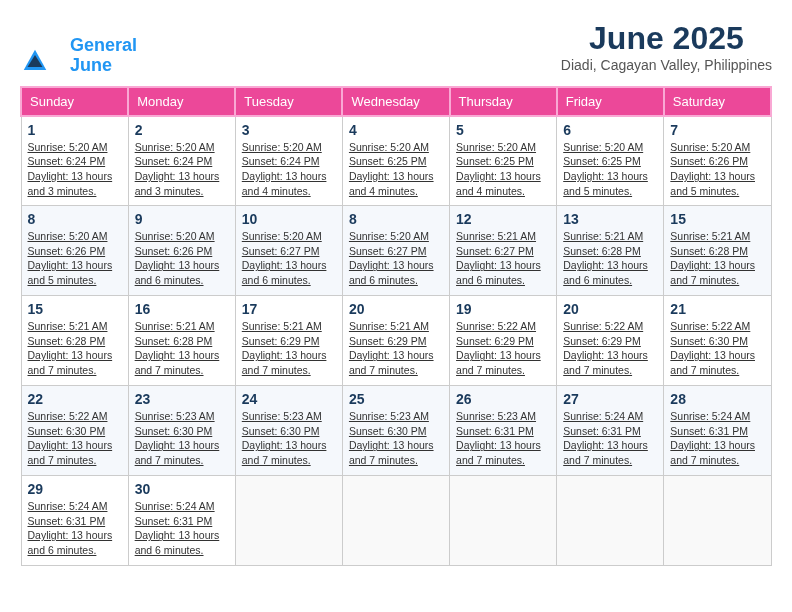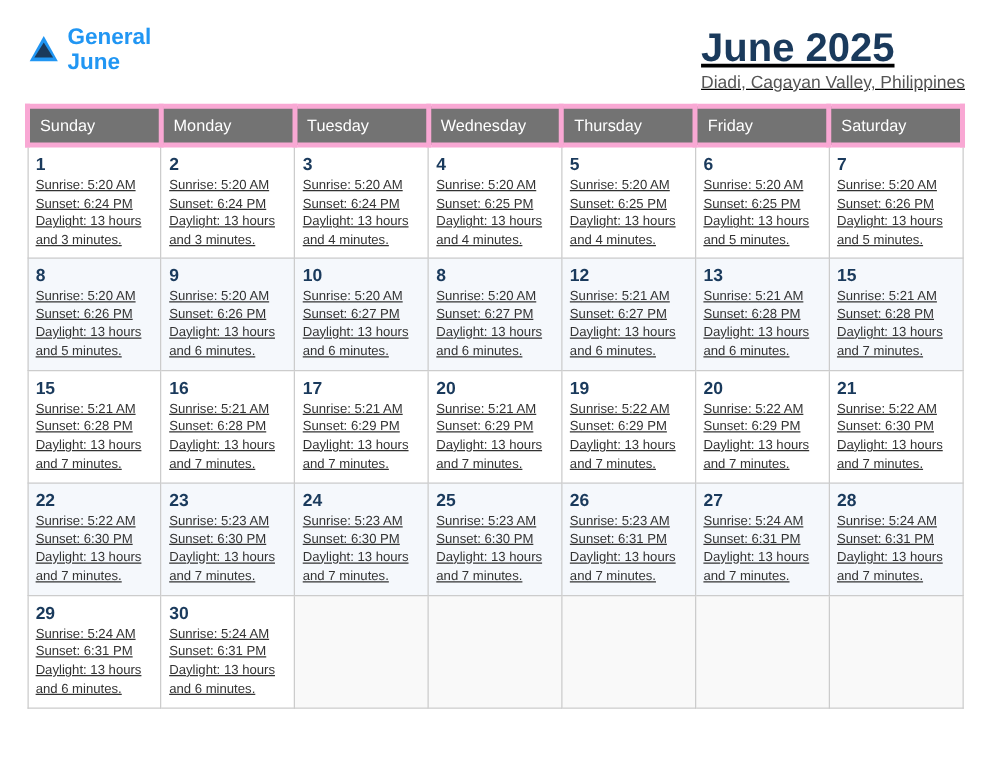--- a/index.html
+++ b/index.html
@@ -11,62 +11,62 @@
       padding: 20px;
     }
     .header-area {
       display: flex;
       justify-content: space-between;
       align-items: flex-start;
       margin-bottom: 10px;
     }
     .logo {
       display: flex;
-      align-items: center;
-      gap: 4px;
+      align-items: flex-end;
+      gap: 20px;
+      margin-top: 16px;
     }
     .logo-text {
       font-size: 18px;
       font-weight: bold;
       color: #1a3a5c;
       line-height: 1.1;
     }
     .logo-text span {
       color: #2196f3;
     }
     .logo-icon {
       width: 30px;
       height: 30px;
     }
     .title-area {
-      text-align: left;
-      text-decoration: underline;
+      text-align: center;
     }
     .month-title {
       font-size: 32px;
       font-weight: bold;
       color: #1a3a5c;
     }
     .location-title {
       font-size: 14px;
       color: #555;
     }
     .calendar-table {
       width: 100%;
       border-collapse: collapse;
       font-size: 11px;
     }
     .calendar-table th {
-      background: #737373;
+      background: #ec4899;
       color: #fff;
       text-align: left;
       padding: 6px 8px;
       font-size: 13px;
       font-weight: normal;
-      border: 4px solid #f9a8d4;
+      border: 2px solid #f9a8d4;
     }
     .calendar-table td {
       border: 1px solid #ccc;
       vertical-align: top;
       padding: 5px 6px;
       min-height: 80px;
       width: calc(100% / 7);
       background: #fff;
     }
     .calendar-table tr:nth-child(even) td {

